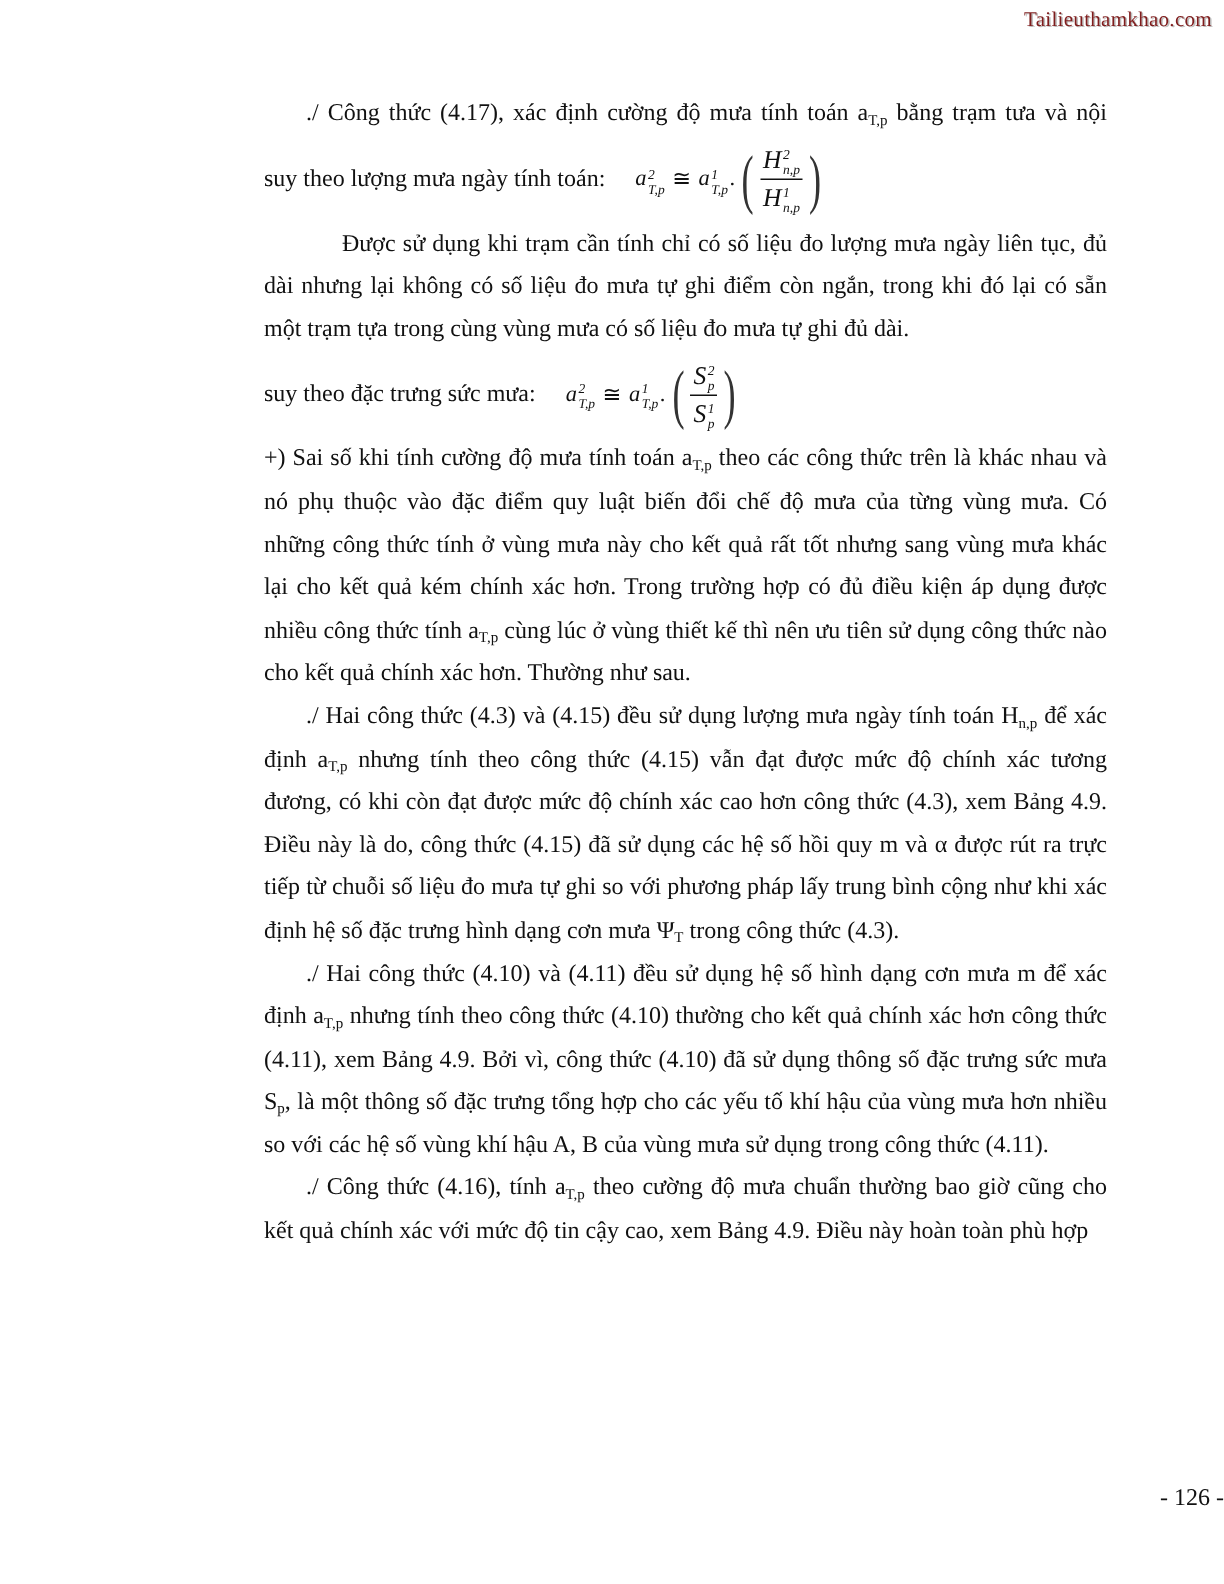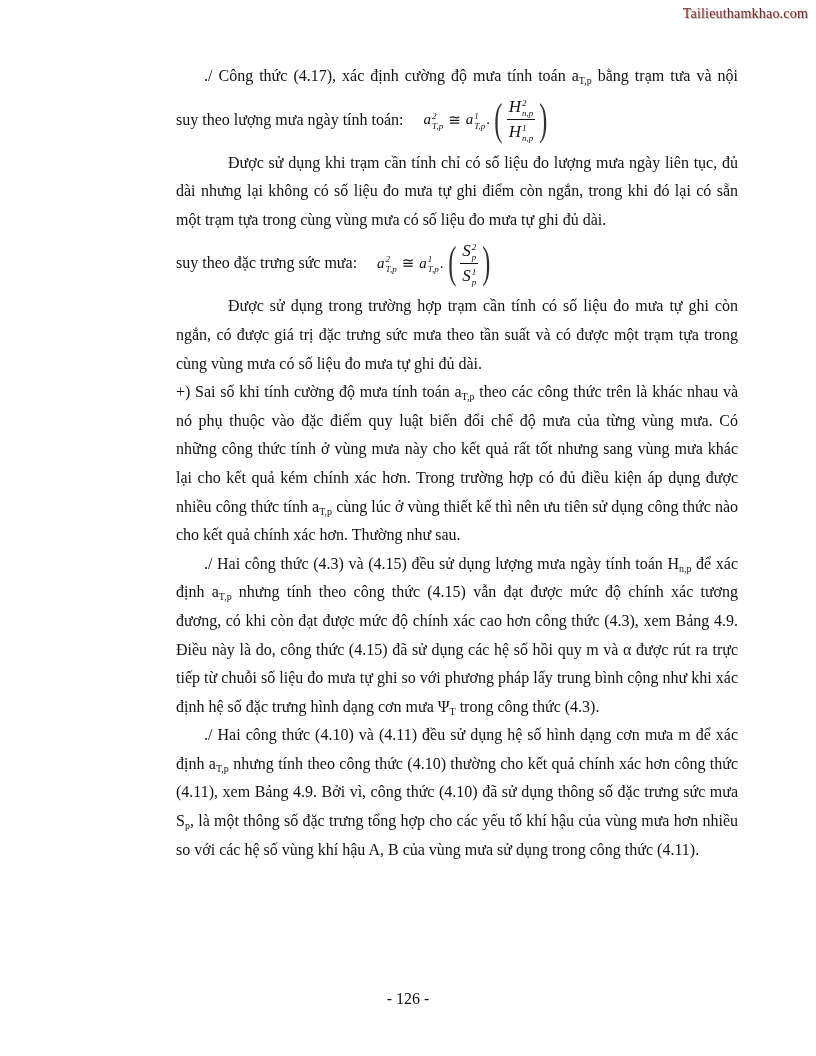--- a/index.html
+++ b/index.html
@@ -20,21 +20,21 @@
   .ssub { display: inline-flex; flex-direction: column; font-size: 9px; line-height: 10px;
           vertical-align: middle; margin-left: 1px; }
   .ssub .sup { position: relative; top: 1px; }
   .ssub .low { position: relative; top: 1px; }
   .approx { font-style: normal; margin: 0 5px; }
   .dot { font-style: normal; margin: 0 1px; }
   .paren { font-style: normal; font-size: 44px; font-weight: 100; line-height: 44px; transform: scaleX(0.55); display: inline-block; color: #333; }
   .frac { display: inline-flex; flex-direction: column; align-items: center; margin: 0 1px; }
   .frac .num, .frac .den { display: inline-flex; align-items: center; padding: 0 2px; font-size: 17px; }
   .frac .bar { width: 100%; height: 1px; background: #111; margin: 2px 0; }
-  .pageno { position: absolute; top: 990px; left: 0; width: 816px; text-align: center; font-size: 16px; }
+  .pageno { position: absolute; top: 990px; left: 0; width: 816px; text-align: right; font-size: 16px; }
 </style>
 </head>
 <body>
 
 <div class="watermark">Tailieuthamkhao.com</div>
 
 <div class="page">
 
   <p class="ind1 justify-all"><span>./ Công thức (4.17), xác định cường độ mưa tính toán a</span><sub>T,p</sub><span> bằng trạm tưa và nội</span></p>
 
@@ -108,24 +108,24 @@
             <span class="ssub">
               <span class="sup">1</span>
               <span class="low">p</span>
             </span>
           </span>
       </span>
       <span class="paren">)</span>
     </span>
   </div>
 
-  <p class="ind2">Được sử dụng trong trường hợp trạm cần tính có số liệu đo mưa tự ghi còn ngắn, có được giá trị đặc trưng sức mưa theo tần suất và có được một trạm tựa trong cùng vùng mưa có số liệu đo mưa tự ghi đủ dài.</p>
 
   <p><span>+) Sai số khi tính cường độ mưa tính toán a</span><sub>T,p</sub><span> theo các công thức trên là khác nhau và nó phụ thuộc vào đặc điểm quy luật biến đổi chế độ mưa của từng vùng mưa. Có những công thức tính ở vùng mưa này cho kết quả rất tốt nhưng sang vùng mưa khác lại cho kết quả kém chính xác hơn. Trong trường hợp có đủ điều kiện áp dụng được nhiều công thức tính a</span><sub>T,p</sub><span> cùng lúc ở vùng thiết kế thì nên ưu tiên sử dụng công thức nào cho kết quả chính xác hơn. Thường như sau.</span></p>
 
   <p class="ind1"><span>./ Hai công thức (4.3) và (4.15) đều sử dụng lượng mưa ngày tính toán H</span><sub>n,p</sub><span> để xác định a</span><sub>T,p</sub><span> nhưng tính theo công thức (4.15) vẫn đạt được mức độ chính xác tương đương, có khi còn đạt được mức độ chính xác cao hơn công thức (4.3), xem Bảng 4.9. Điều này là do, công thức (4.15) đã sử dụng các hệ số hồi quy m và α được rút ra trực tiếp từ chuỗi số liệu đo mưa tự ghi so với phương pháp lấy trung bình cộng như khi xác định hệ số đặc trưng hình dạng cơn mưa Ψ</span><sub>T</sub><span> trong công thức (4.3).</span></p>
 
   <p class="ind1"><span>./ Hai công thức (4.10) và (4.11) đều sử dụng hệ số hình dạng cơn mưa m để xác định a</span><sub>T,p</sub><span> nhưng tính theo công thức (4.10) thường cho kết quả chính xác hơn công thức (4.11), xem Bảng 4.9. Bởi vì, công thức (4.10) đã sử dụng thông số đặc trưng sức mưa S</span><sub>p</sub><span>, là một thông số đặc trưng tổng hợp cho các yếu tố khí hậu của vùng mưa hơn nhiều so với các hệ số vùng khí hậu A, B của vùng mưa sử dụng trong công thức (4.11).</span></p>
 
+  <p class="ind1"><span>./ Công thức (4.16), tính a</span><sub>T,p</sub><span> theo cường độ mưa chuẩn thường bao giờ cũng cho kết quả chính xác với mức độ tin cậy cao, xem Bảng 4.9. Điều này hoàn toàn phù hợp</span></p>
 
 </div>
 
 <div class="pageno">- 126 -</div>
 
 </body></html>

